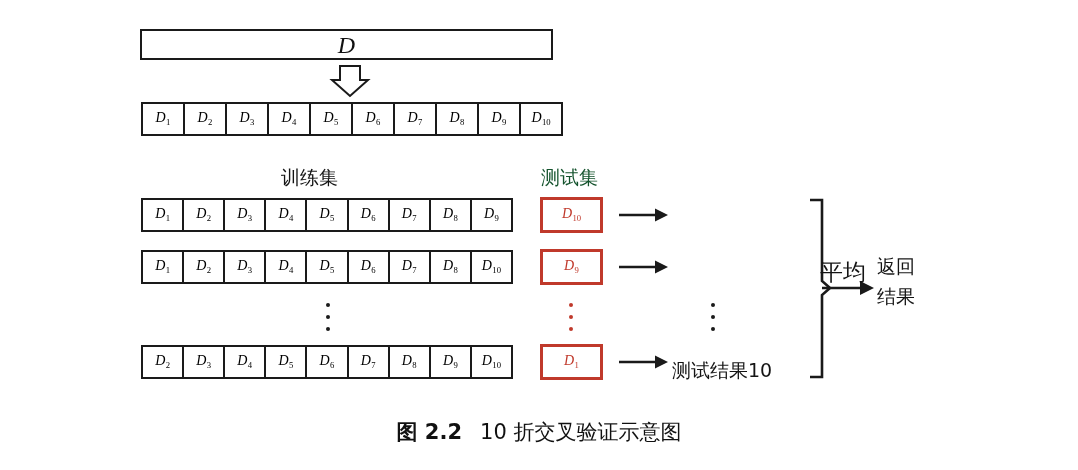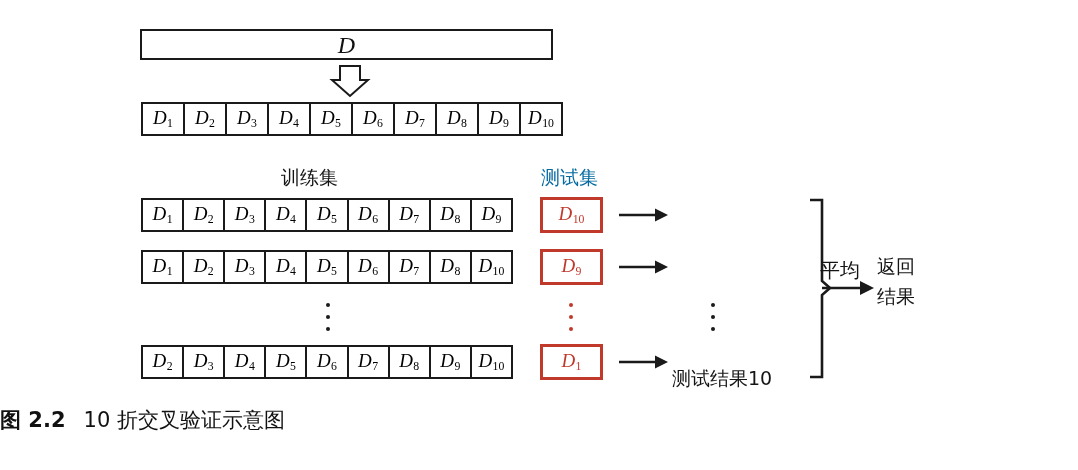--- a/index.html
+++ b/index.html
@@ -29,21 +29,21 @@
     white-space: nowrap;
   }
   .box.red {
     border: 3px solid #c0392b;
     color: #c0392b;
   }
 
   
   .dlabel {
     font-style: italic;
-    font-size: 19px;
+    font-size: 14px;
     line-height: 1;
     letter-spacing: 0;
     display: inline-block;
   }
   .dlabel sub {
     font-style: normal;
     font-size: 0.62em;
     vertical-align: -0.28em;
     letter-spacing: 0;
     margin-left: 0.4px;
@@ -70,22 +70,22 @@
 
   
   .cjk {
     position: absolute;
     font-family: "DejaVu Sans", "Liberation Sans", sans-serif;
     font-size: 19px;
     line-height: 1.15;
     color: #141414;
     white-space: nowrap;
   }
-  .cjk.red { color: #0369a1; }
-  .cjk.small { font-size: 20px; }
+  .cjk.red { color: #14532d; }
+  .cjk.small { font-size: 23px; }
 
   
   .caption {
     position: absolute;
     white-space: nowrap;
     color: #111111;
     font-size: 21px;
   }
   .caption .fignum {
     font-family: "DejaVu Sans", "Liberation Sans", sans-serif;
@@ -283,21 +283,21 @@
       </div>
       <div class="cell" style="flex: 1 1 0px;">
         <span class="dlabel">D<sub>10</sub></span>
       </div>
     </div>
 
   <div class="box red" style="left:540px; top:344px; width:63px; height:36px;">
     <span class="dlabel" id="test-label-2">D<sub>1</sub></span>
   </div>
 
-  <div class="cjk" style="left:672px; top:368px;text-align:right;">测试结果10</div>
+  <div class="cjk" style="left:672px; top:360px;text-align:right;">测试结果10</div>
 
   <svg class="svg-layer" viewBox="0 0 1078 470" aria-hidden="true">
 
     <g stroke="#1a1a1a" stroke-width="2.6" fill="none">
       <line x1="619" y1="215" x2="656" y2="215"></line>
       <line x1="619" y1="267" x2="656" y2="267"></line>
       <line x1="619" y1="362" x2="656" y2="362"></line>
     </g>
     <g fill="#1a1a1a">
       <polygon points="655,208.5 668,215 655,221.5"></polygon>
@@ -315,17 +315,17 @@
 
     <line x1="822" y1="288" x2="862" y2="288" stroke="#1a1a1a" stroke-width="2.6"></line>
     <polygon points="860,281 874,288 860,295" fill="#1a1a1a"></polygon>
   </svg>
 
   <div class="cjk small" style="left:820px; top:259px;">平均</div>
 
   <div class="cjk" style="left:877px; top:256px;">返回</div>
   <div class="cjk" style="left:877px; top:286px;">结果</div>
 
-  <div class="caption" style="left:0; top:406px; width:1078px; text-align:left;">
+  <div class="caption" style="left:0; top:418px; width:1078px; text-align:center;">
     <span class="fignum">图 2.2</span><span style="display:inline-block;width:18px;"></span><span class="captext">10 折交叉验证示意图</span>
   </div>
 
 </div>
 
 </body></html>

